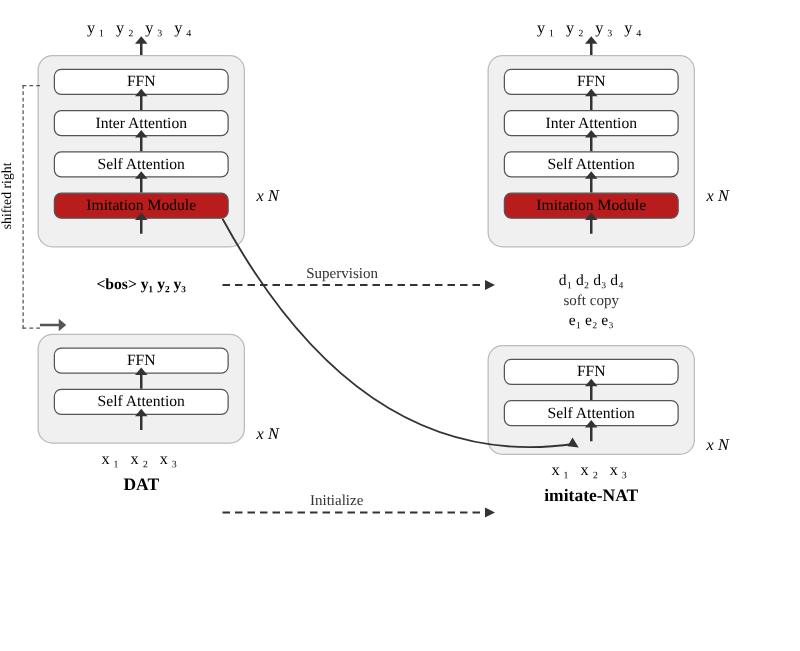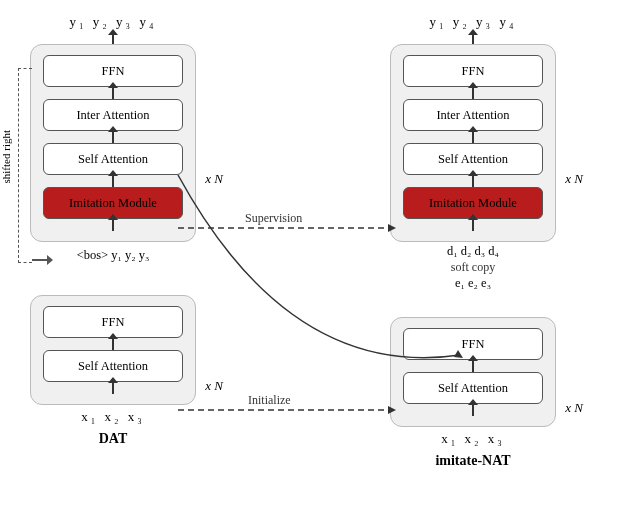--- a/index.html
+++ b/index.html
@@ -28,21 +28,21 @@
       padding: 10px 12px;
       display: flex;
       flex-direction: column;
       align-items: center;
       gap: 0px;
       position: relative;
     }
 
     .block {
       width: 140px;
-      height: 32px;
+      height: 21px;
       border: 1.5px solid #555;
       border-radius: 6px;
       background: #fff;
       display: flex;
       align-items: center;
       justify-content: center;
       font-size: 12.5px;
       text-align: center;
     }
 
@@ -103,21 +103,21 @@
       <div class="arrow-up" style="height:12px;"></div>
       <div class="block">Inter Attention</div>
       <div class="arrow-up" style="height:12px;"></div>
       <div class="block">Self Attention</div>
       <div class="arrow-up" style="height:12px;"></div>
       <div class="block block-orange">Imitation Module</div>
       <div class="arrow-up" style="height:12px;"></div>
 
     </div>
 
-    <div style="font-size:12.5px; margin-bottom:2px; margin-top:2px;">&lt;bos&gt;  y₁  y₂  y₃</div>
+    <div style="font-size:12.5px; margin-bottom:2px; margin-top:18px;font-weight:bold;">&lt;bos&gt;  y₁  y₂  y₃</div>
 
     <div style="height:30px;"></div>
 
     <div class="group-box" style="position:relative;">
       <span class="xN-label" style="top:50%; transform:translateY(-50%);">x N</span>
 
       <div class="block">FFN</div>
       <div class="arrow-up" style="height:12px;"></div>
       <div class="block">Self Attention</div>
       <div class="arrow-up" style="height:12px;"></div>
@@ -147,23 +147,23 @@
       <div class="block">FFN</div>
       <div class="arrow-up" style="height:12px;"></div>
       <div class="block">Inter Attention</div>
       <div class="arrow-up" style="height:12px;"></div>
       <div class="block">Self Attention</div>
       <div class="arrow-up" style="height:12px;"></div>
       <div class="block block-orange">Imitation Module</div>
       <div class="arrow-up" style="height:12px;"></div>
     </div>
 
-    <div style="font-size:12.5px; margin-top:2px;">d₁  d₂  d₃  d₄</div>
+    <div style="font-size:12.5px; margin-top:19px;">d₁  d₂  d₃  d₄</div>
     <div style="font-size:12px; color:#333; margin:1px 0;">soft copy</div>
-    <div style="font-size:12.5px; margin-bottom:16px;">e₁  e₂  e₃</div>
+    <div style="font-size:12.5px; margin-bottom:2px;">e₁  e₂  e₃</div>
 
     <div style="height:10px;"></div>
 
     <div class="group-box" style="position:relative;">
       <span class="xN-label" style="top:50%; transform:translateY(-50%);">x N</span>
 
       <div class="block">FFN</div>
       <div class="arrow-up" style="height:12px;"></div>
       <div class="block">Self Attention</div>
       <div class="arrow-up" style="height:12px;"></div>

